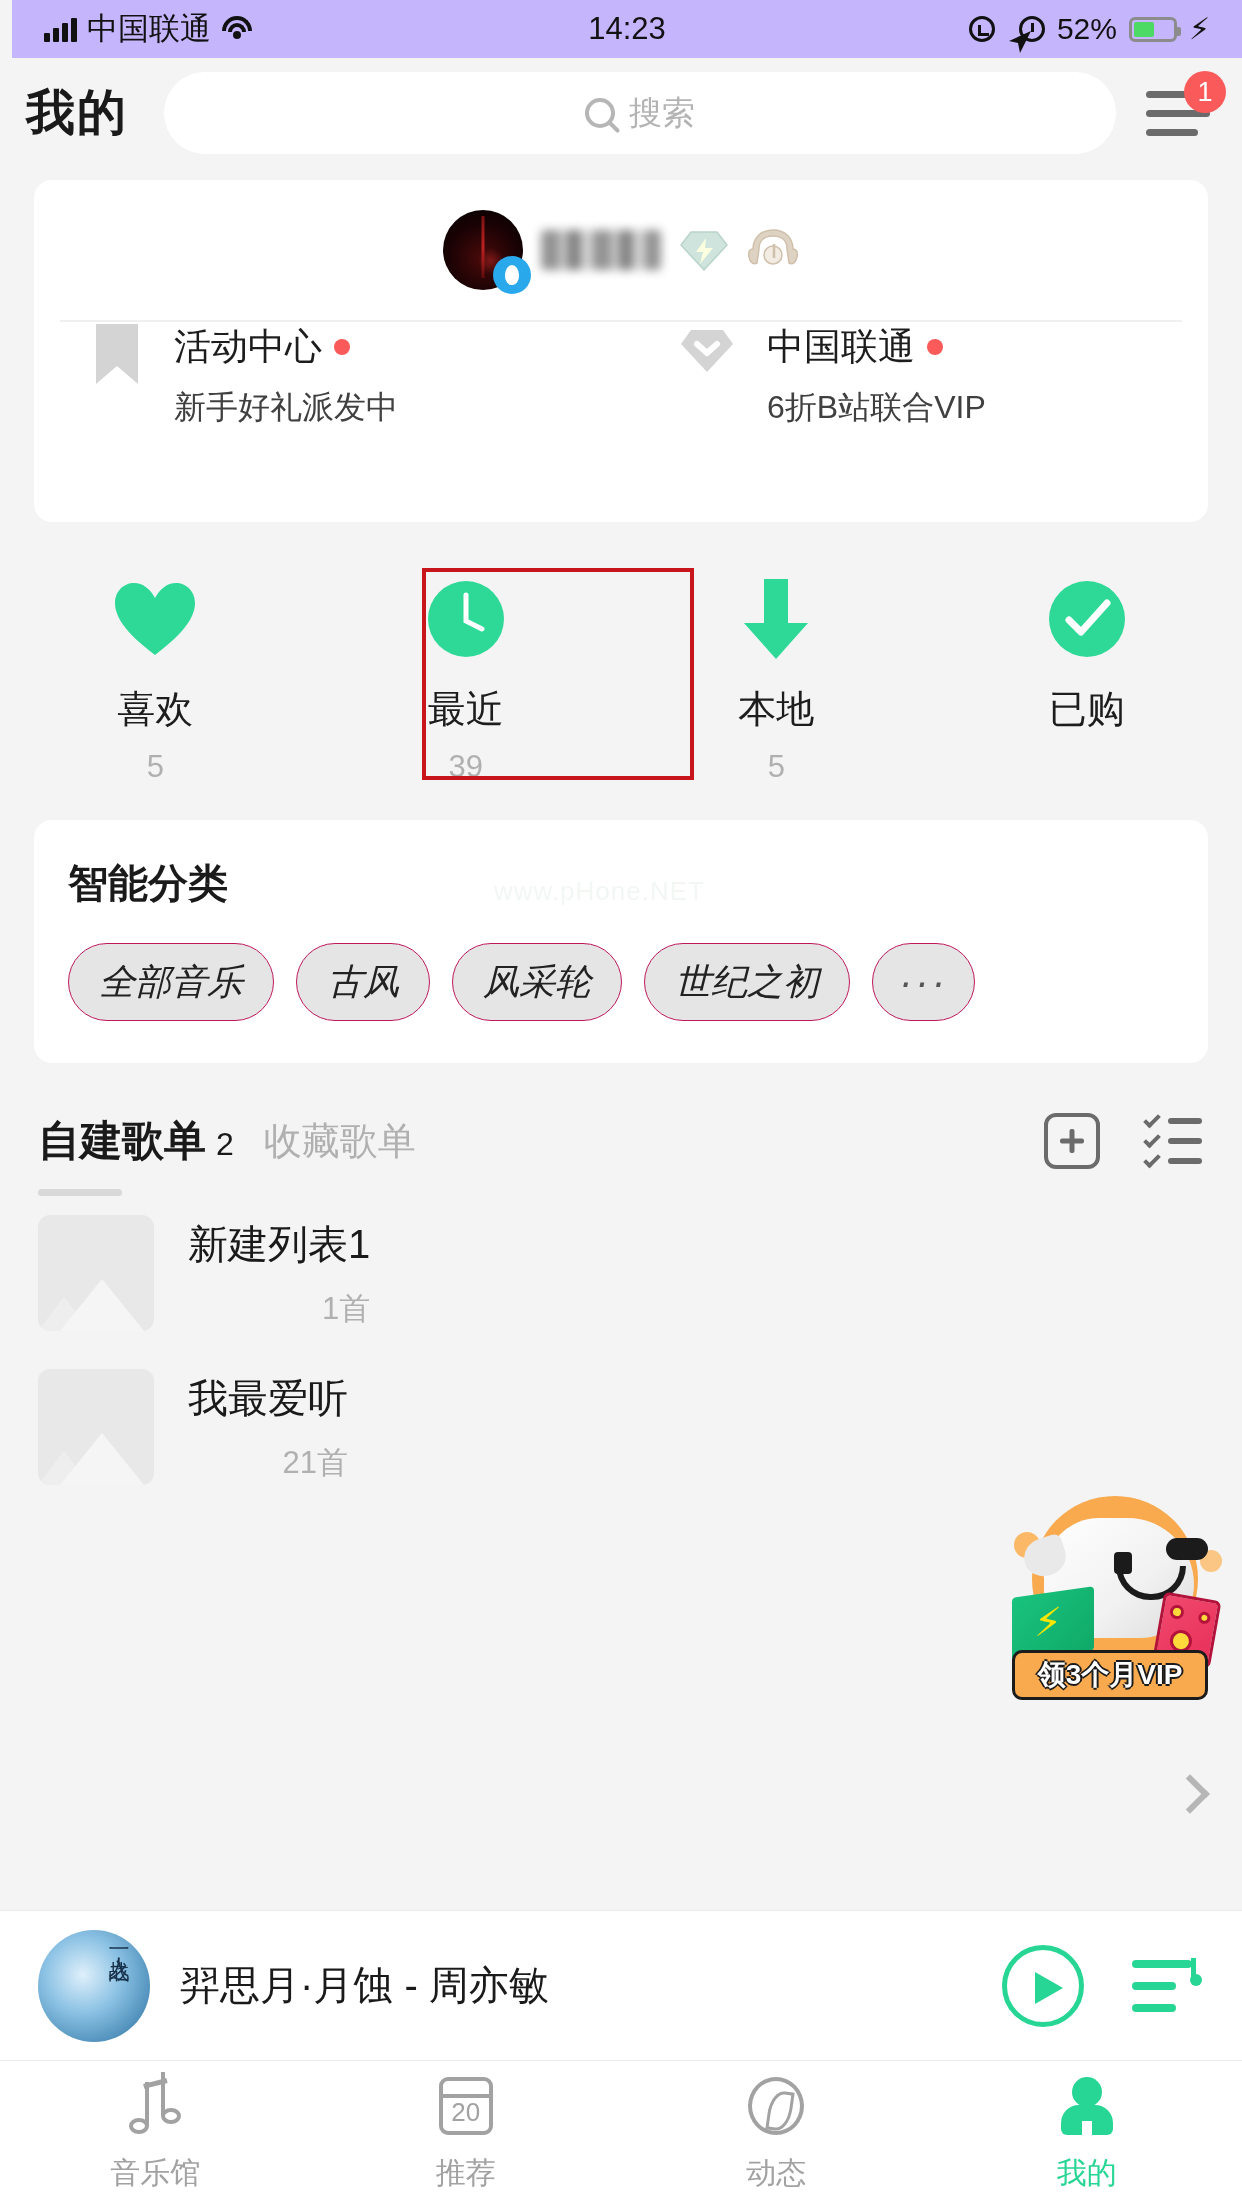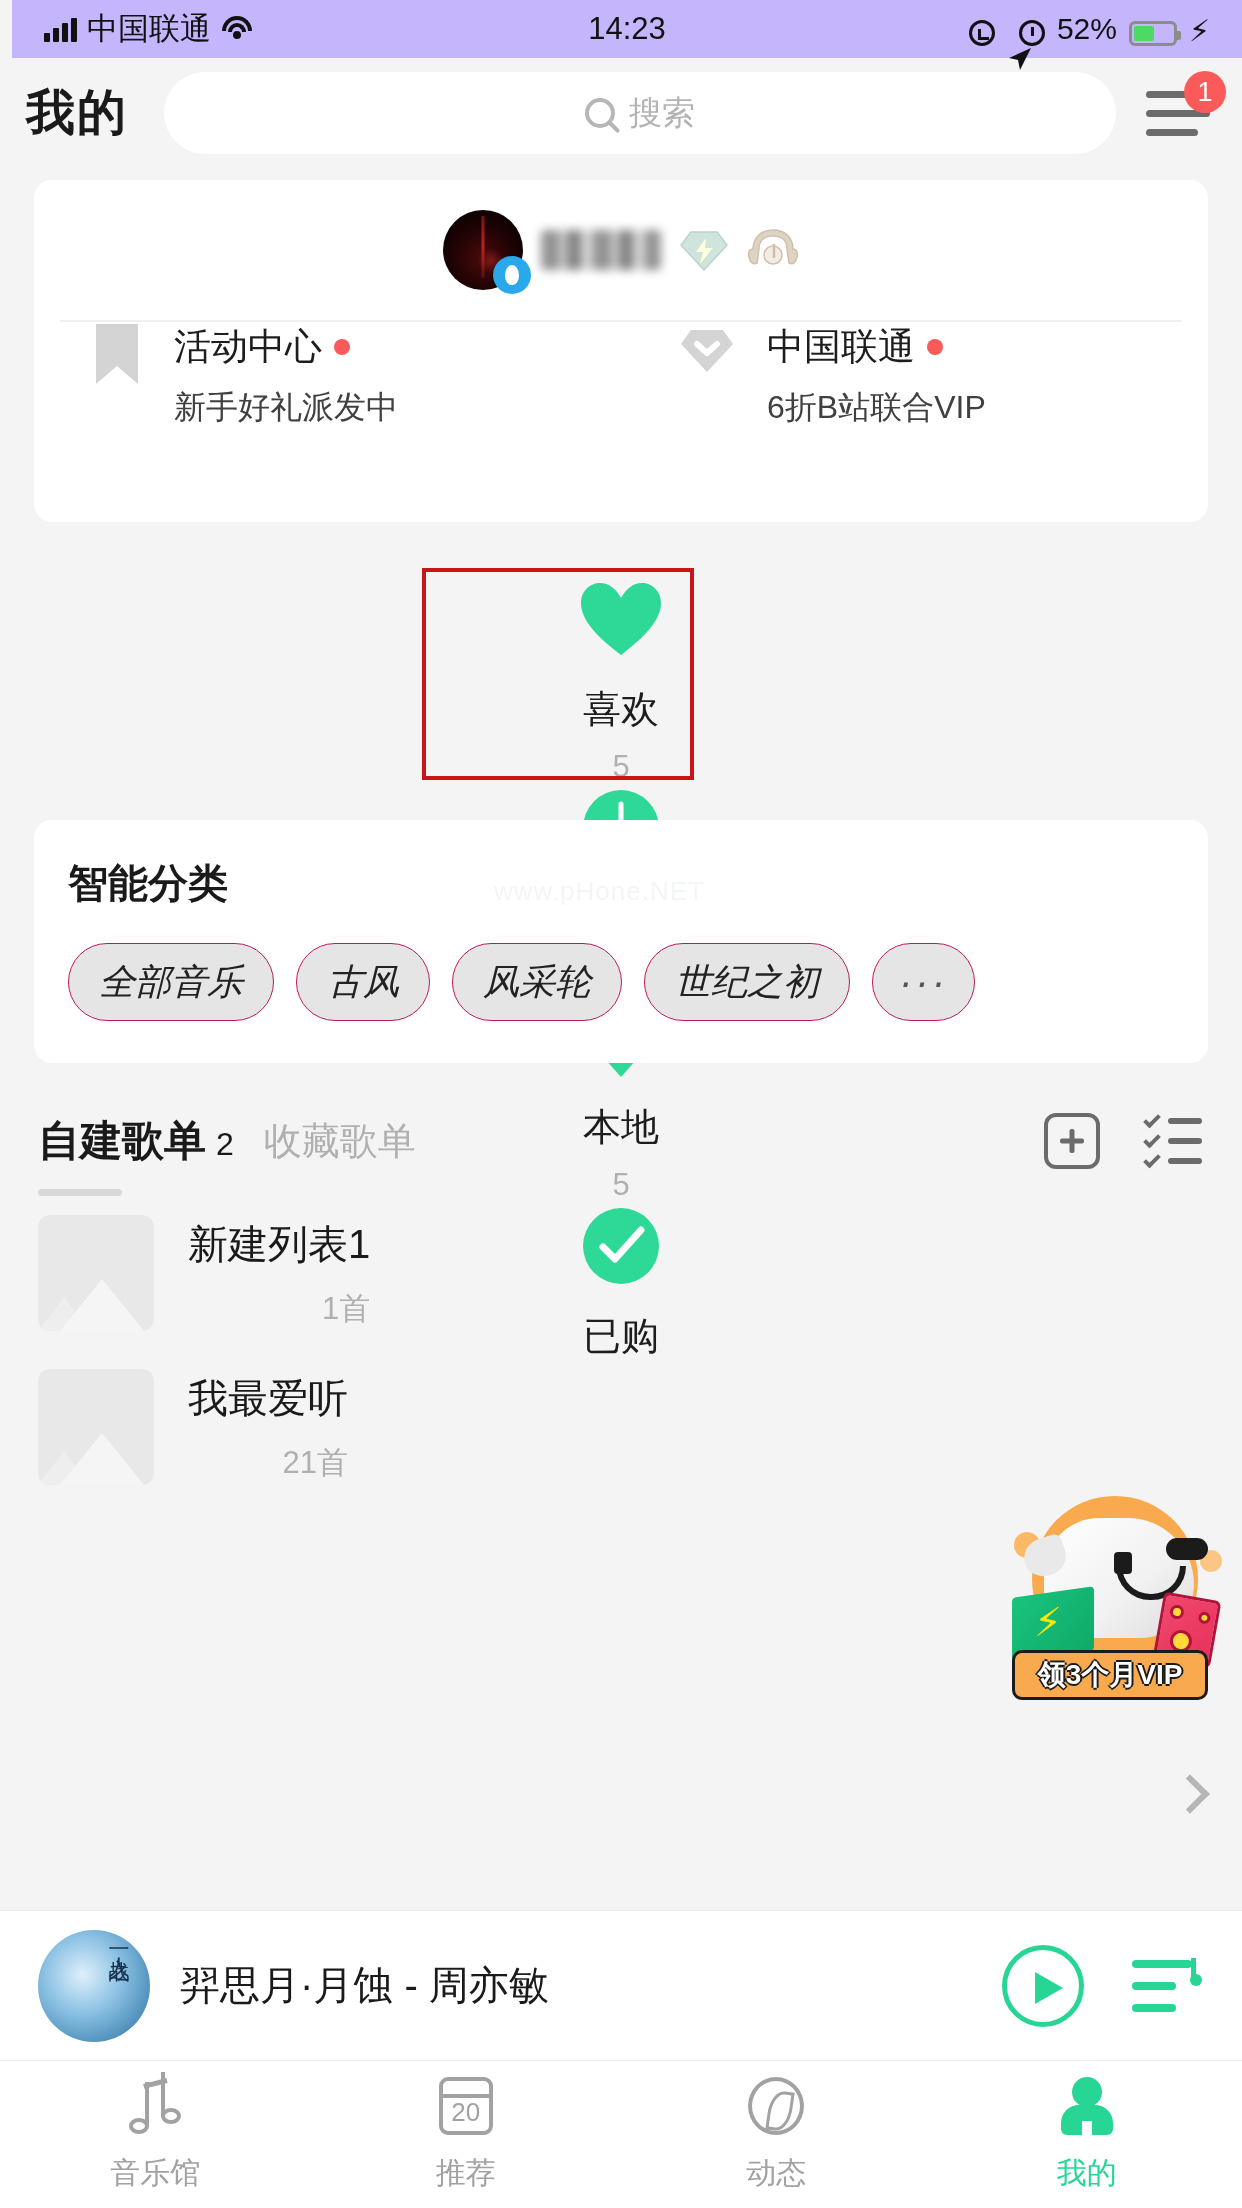--- a/index.html
+++ b/index.html
@@ -31,21 +31,21 @@
     border:4px solid #111; border-bottom:none;
     border-radius:30px 30px 0 0;
   }
   .wifi b.w1{ width:30px; height:15px; top:0; }
   .wifi b.w2{ width:18px; height:9px; top:7px; }
   .wifi b.w3{ width:8px; height:8px; top:15px; border-radius:50%; background:#111; border:none; }
   .sb-time{
     position:absolute; left:0; right:0; text-align:center;
     font-size:31px; color:#111; font-weight:400; pointer-events:none;
   }
-  .sb-right{ margin-left:auto; display:flex; align-items:flex-end; gap:12px; z-index:2; }
+  .sb-right{ margin-left:auto; display:flex; align-items:center; gap:12px; z-index:2; }
   .ic-rot{ width:26px;height:26px;border:3px solid #111;border-radius:50%;position:relative;}
   .ic-rot:after{content:"";position:absolute;left:6px;top:6px;width:8px;height:8px;border-left:3px solid #111;border-bottom:3px solid #111;}
   .ic-loc{ width:0;height:0; }
   .ic-loc svg{ display:block; }
   .ic-alarm{ width:26px;height:26px;border:3px solid #111;border-radius:50%;position:relative;}
   .ic-alarm:before{content:"";position:absolute;left:9px;top:4px;width:3px;height:9px;background:#111;}
   .batt-pct{ font-size:30px;color:#111; }
   .batt{
     width:48px;height:25px;border:3px solid #8c8c8c;border-radius:6px;
     position:relative; padding:2px;
@@ -109,21 +109,21 @@
 
   .center-row{ display:flex; height:200px; }
   .center-item{ flex:1; display:flex; align-items:flex-start; gap:32px; padding-left:58px; }
   .center-ic{ flex:0 0 auto; }
   .ct-title{ font-size:37px;color:#1d1d1d;display:flex;align-items:center;gap:12px;margin-bottom:14px; }
   .red-dot{ width:16px;height:16px;border-radius:50%;background:#fa5a5a;display:inline-block; }
   .ct-sub{ font-size:32px;color:#404040; }
 
   
   .quick{
-    display:flex; margin:54px 0 0 0; position:relative; height:220px;flex-direction:column;
+    display:flex; margin:54px 0 0 0; position:relative; height:220px;
   }
   .q-item{ flex:1; display:flex;flex-direction:column;align-items:center; }
   .q-ic{ height:86px; display:flex;align-items:center;justify-content:center;margin-bottom:22px; }
   .q-label{ font-size:38px;color:#1d1d1d;margin-bottom:14px; }
   .q-count{ font-size:31px;color:#b0b0b0; }
   .q-highlight{
     position:absolute; left:422px; top:-8px; width:272px; height:212px;
     border:4px solid #c7151b; pointer-events:none;
   }
 

